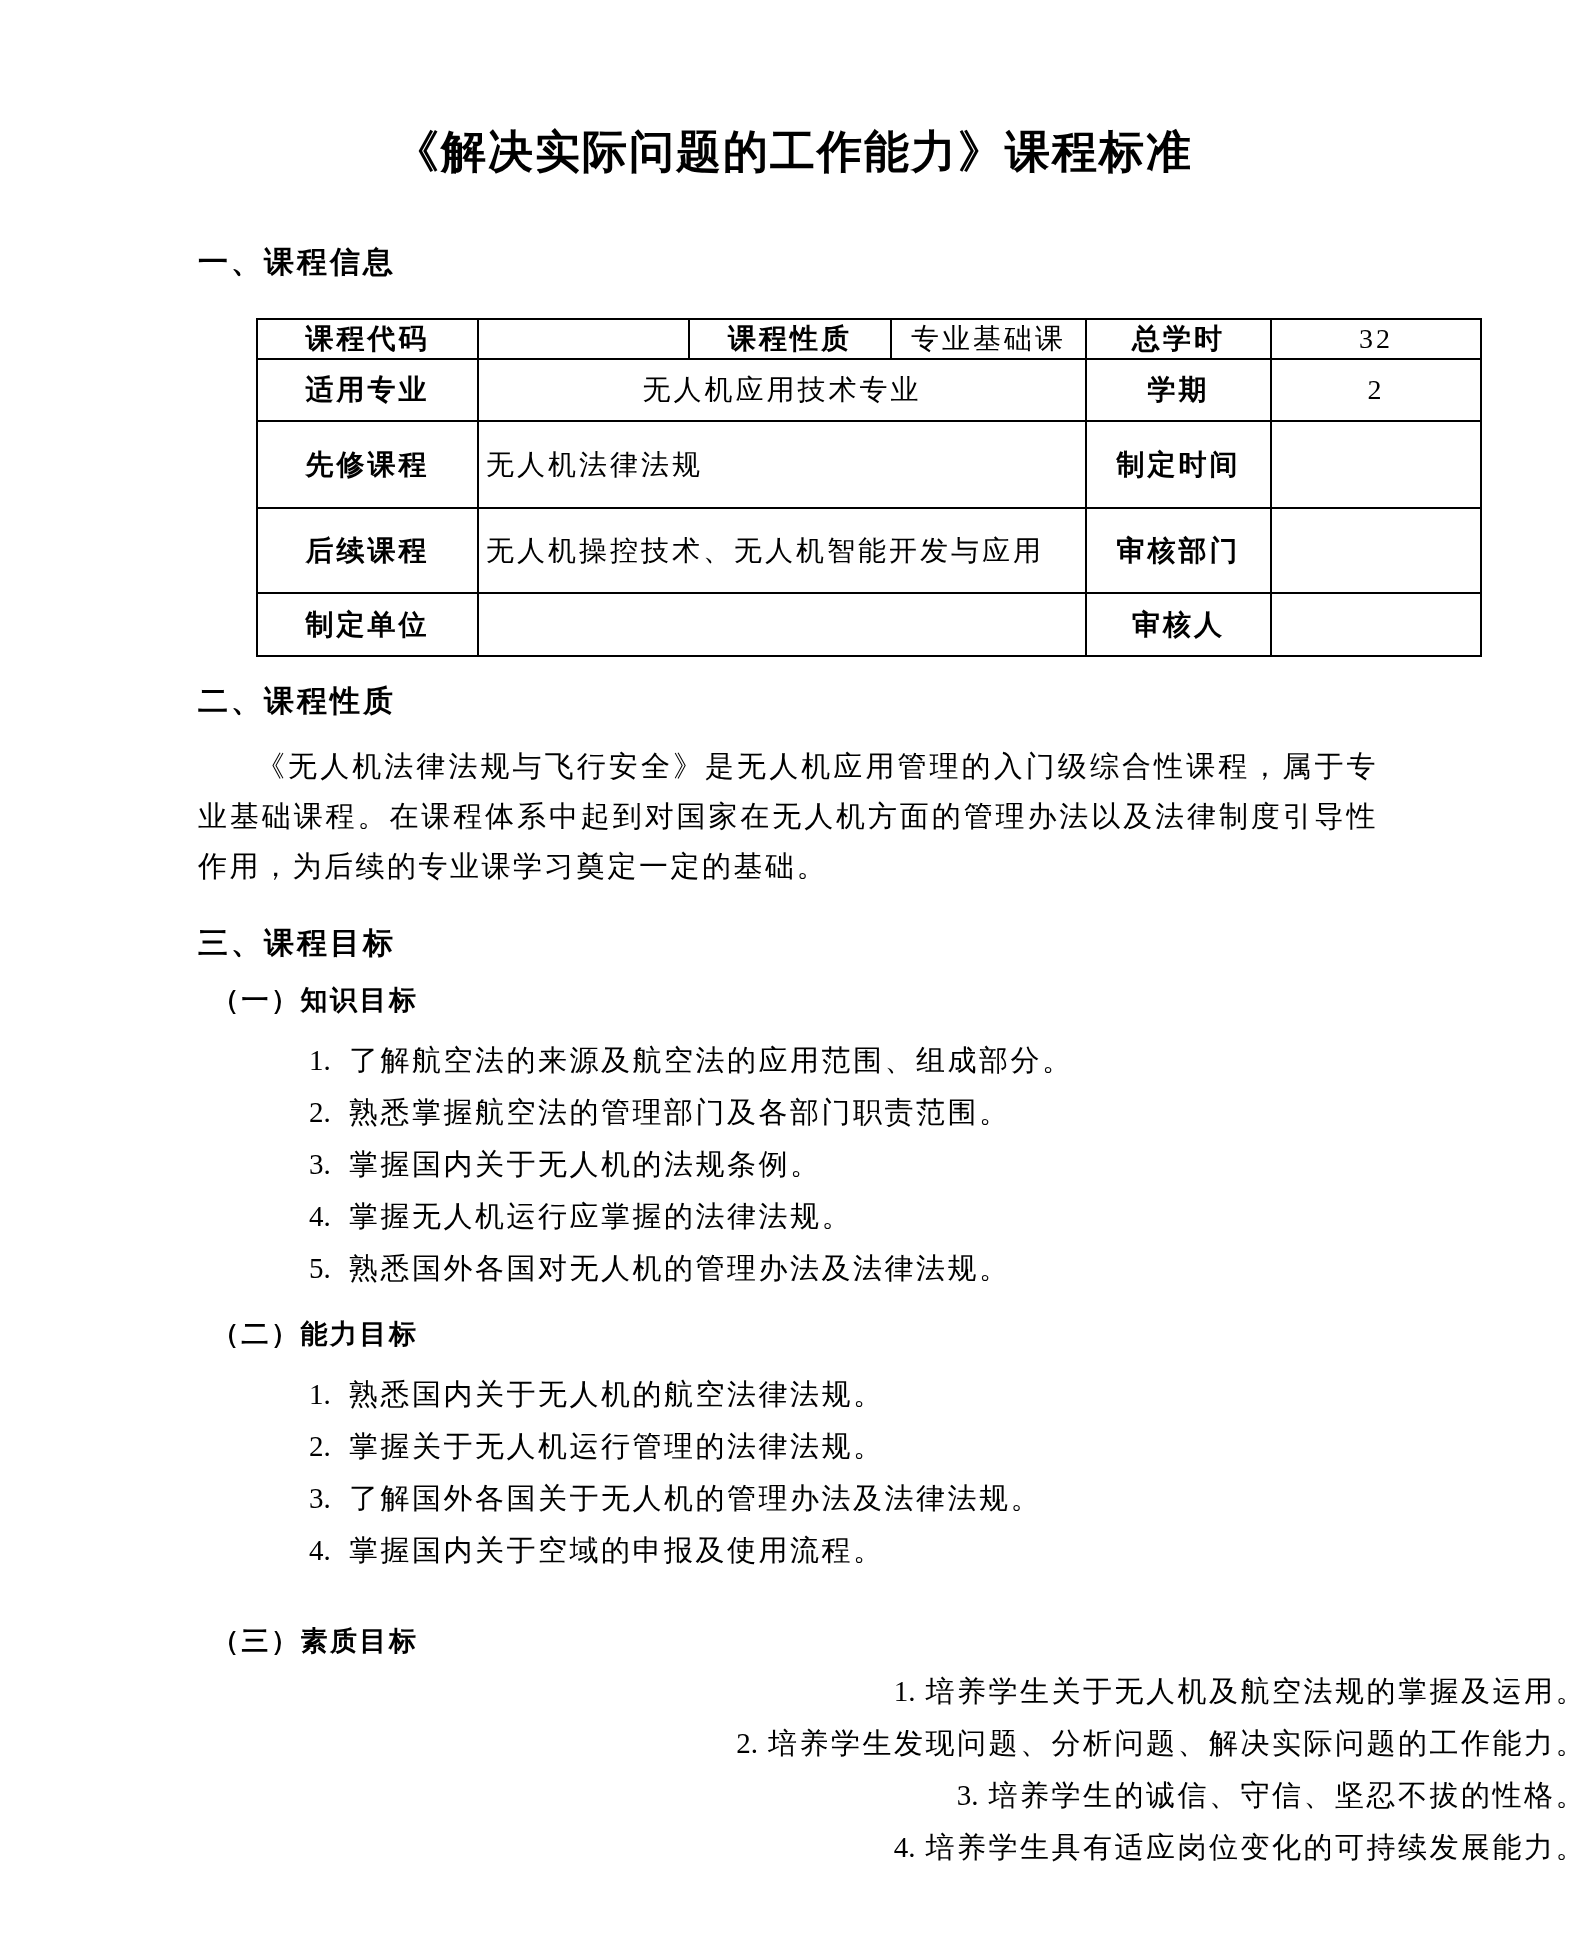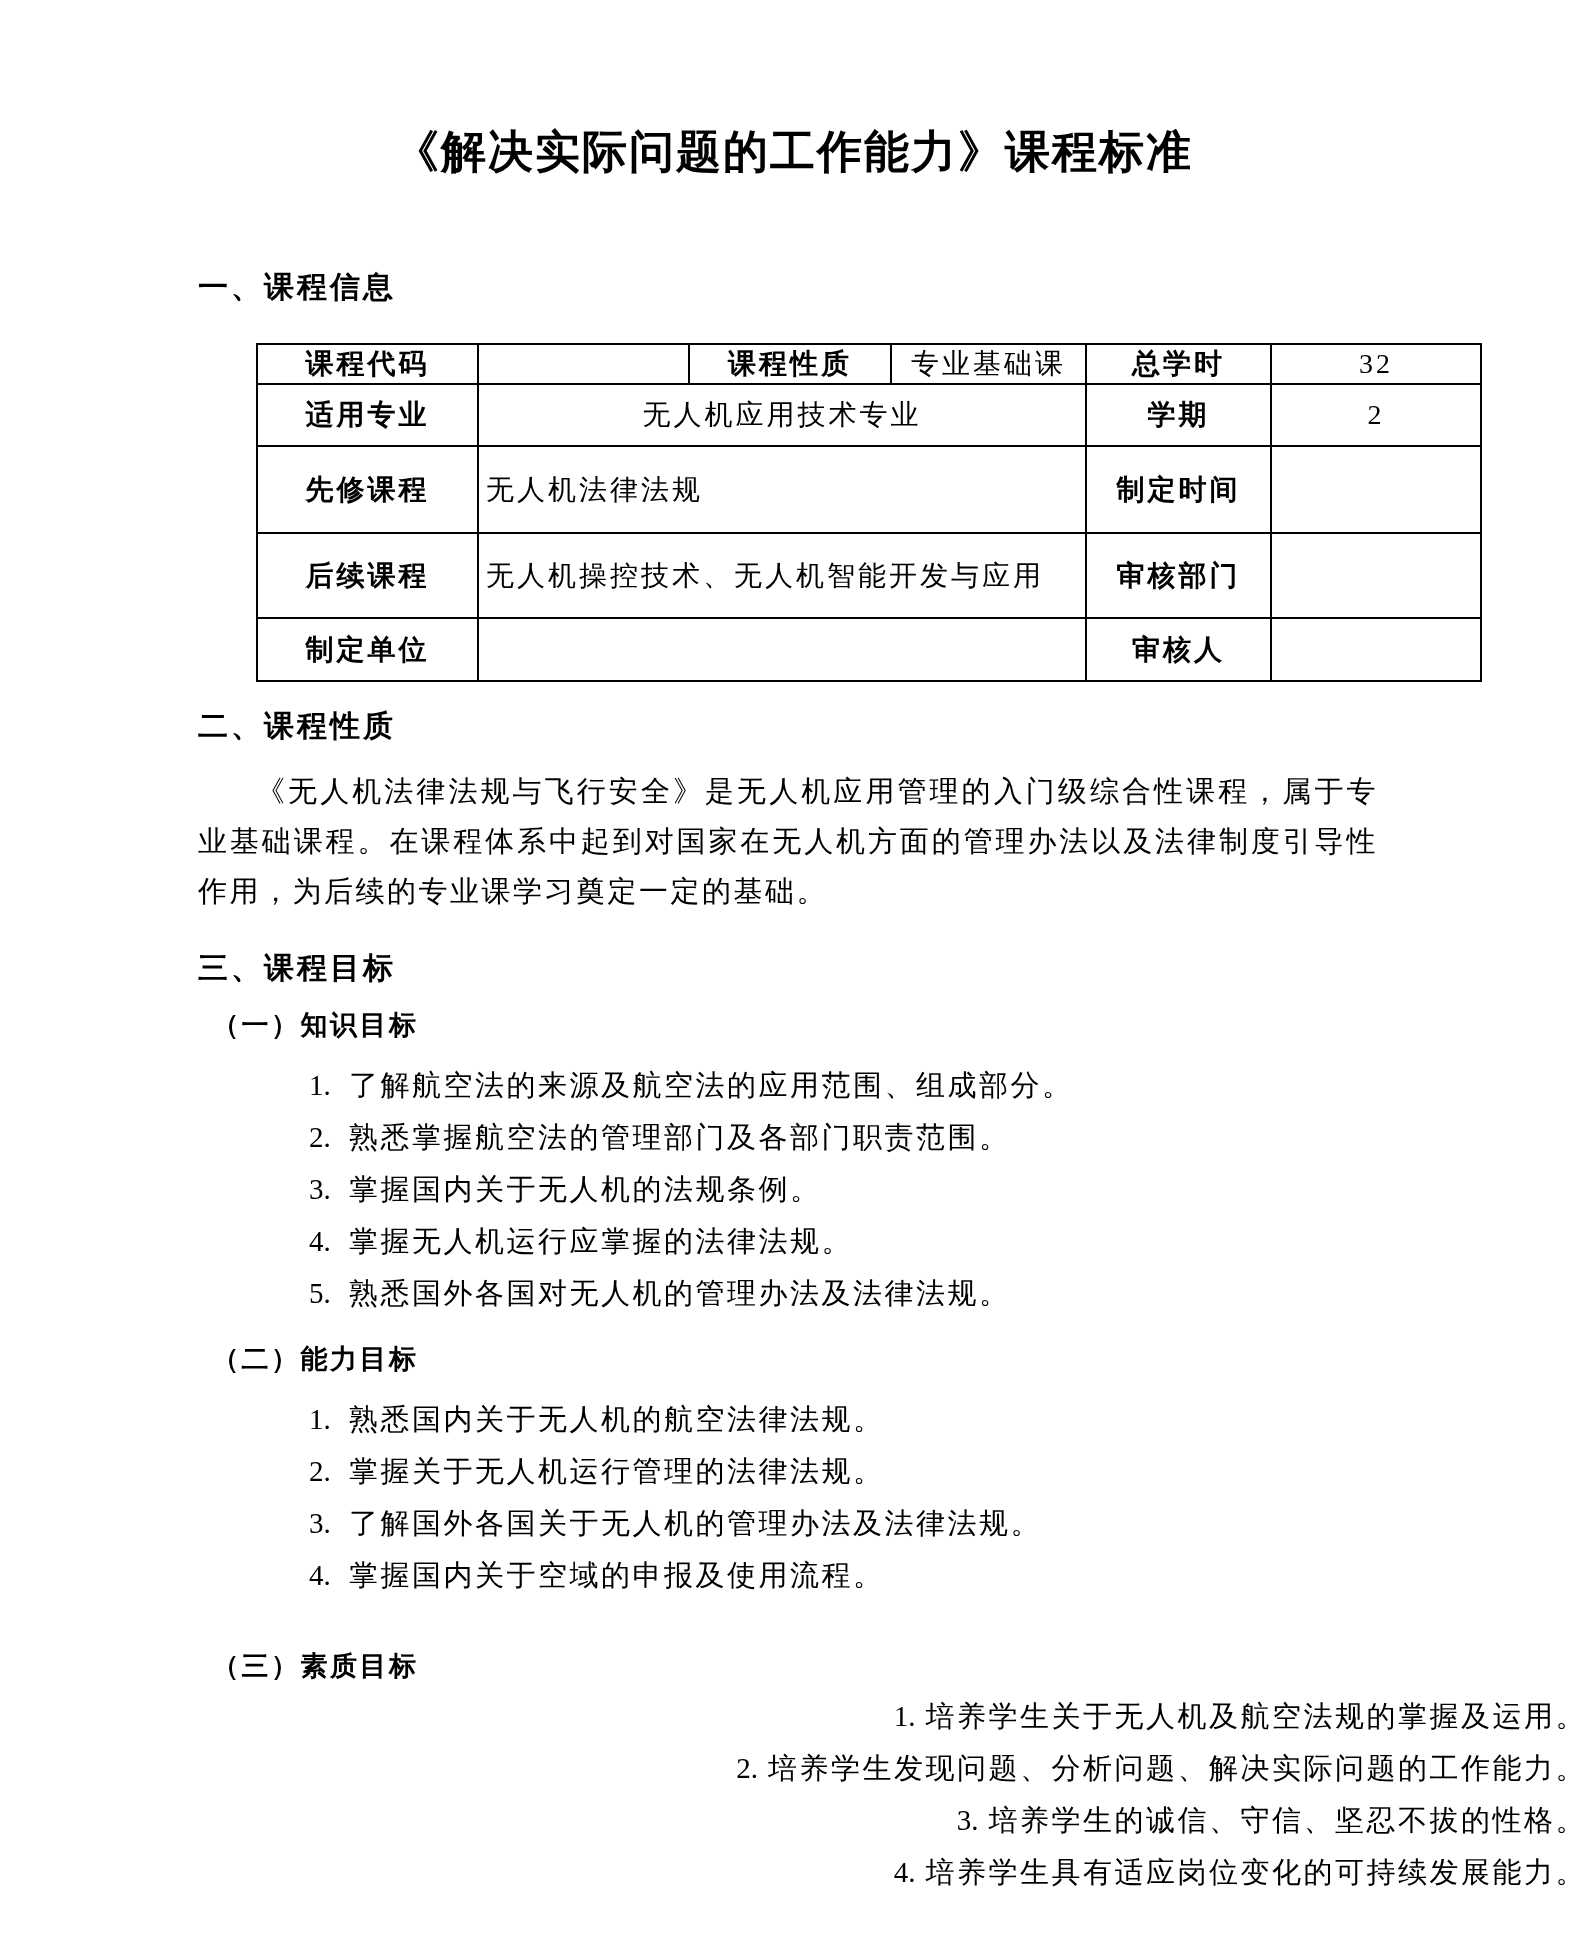--- a/index.html
+++ b/index.html
@@ -11,21 +11,21 @@
   }
   .title {
     margin: 0; padding-top: 126px;
     font-size: 45px; line-height: 52px; font-weight: bold;
     letter-spacing: 2px; text-align: center;
   }
   h2 {
     font-size: 30px; line-height: 40px; font-weight: bold;
     letter-spacing: 3px; margin: 0 0 0 198px;
   }
-  #h-info { margin-top: 89px; }
+  #h-info { margin-top: 64px; }
   #h-nature { margin-top: 24px; }
   #h-objectives { margin-top: 32px; }
   h3 {
     font-size: 27px; line-height: 38px; font-weight: bold;
     letter-spacing: 2.5px; margin: 0 0 0 212px;
   }
   #h-knowledge { margin-top: 18px; }
   #h-ability { margin-top: 30px; }
   #h-quality { margin-top: 55px; }
   table.info {

